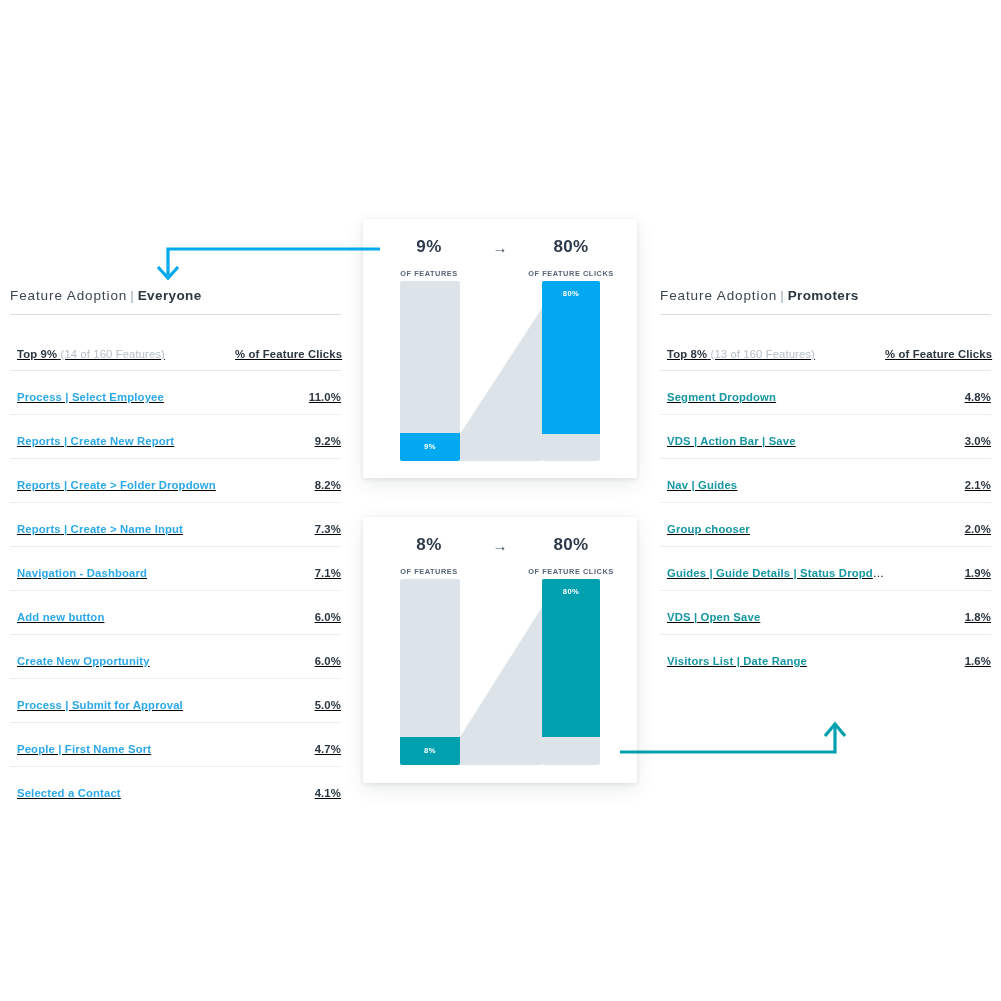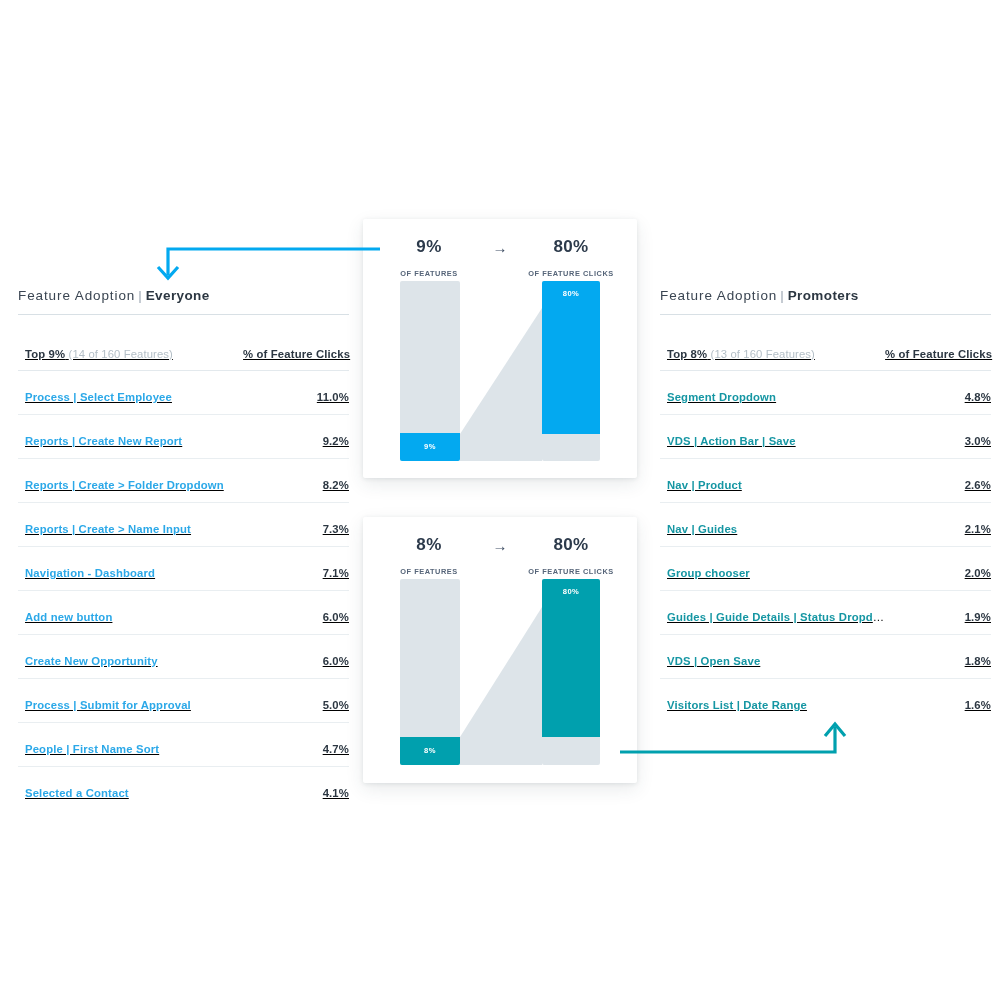--- a/index.html
+++ b/index.html
@@ -18,21 +18,21 @@
   .stage {
     position: absolute;
     inset: 0;
   }
 
   
   .table-panel {
     position: absolute;
     top: 288px;
   }
-  #panel-left  { left: 18px;  width: 331px; }
+  #panel-left  { left: 10px;  width: 331px; }
   #panel-right { left: 660px; width: 331px; }
 
   .panel-title {
     font-size: 13.5px;
     letter-spacing: 0.9px;
     color: #3a4552;
     font-weight: 400;
     white-space: nowrap;
     padding-bottom: 11px;
     border-bottom: 1px solid #d8e0e5;
@@ -278,24 +278,20 @@
       <tbody>
         <tr>
             <td><span class="feat">Segment Dropdown</span></td>
             <td class="metric">4.8%</td>
           </tr>
         <tr>
             <td><span class="feat">VDS | Action Bar | Save</span></td>
             <td class="metric">3.0%</td>
           </tr>
         <tr>
-            <td><span class="feat">Nav | Product</span></td>
-            <td class="metric">2.6%</td>
-          </tr>
-        <tr>
             <td><span class="feat">Nav | Guides</span></td>
             <td class="metric">2.1%</td>
           </tr>
         <tr>
             <td><span class="feat">Group chooser</span></td>
             <td class="metric">2.0%</td>
           </tr>
         <tr>
             <td><span class="feat">Guides | Guide Details | Status Dropdown</span></td>
             <td class="metric">1.9%</td>

